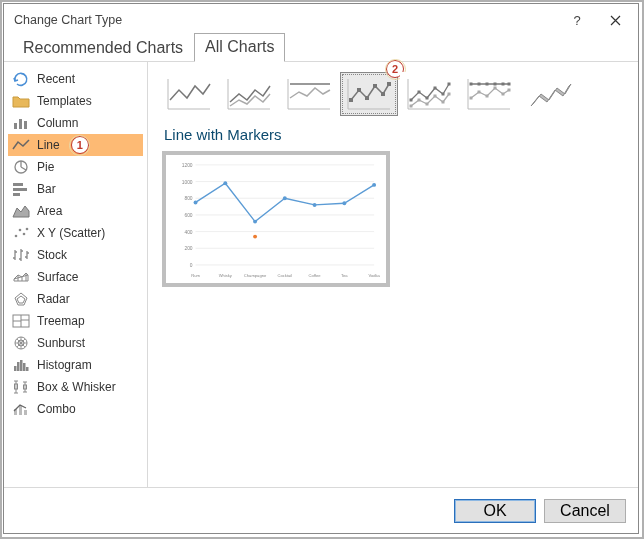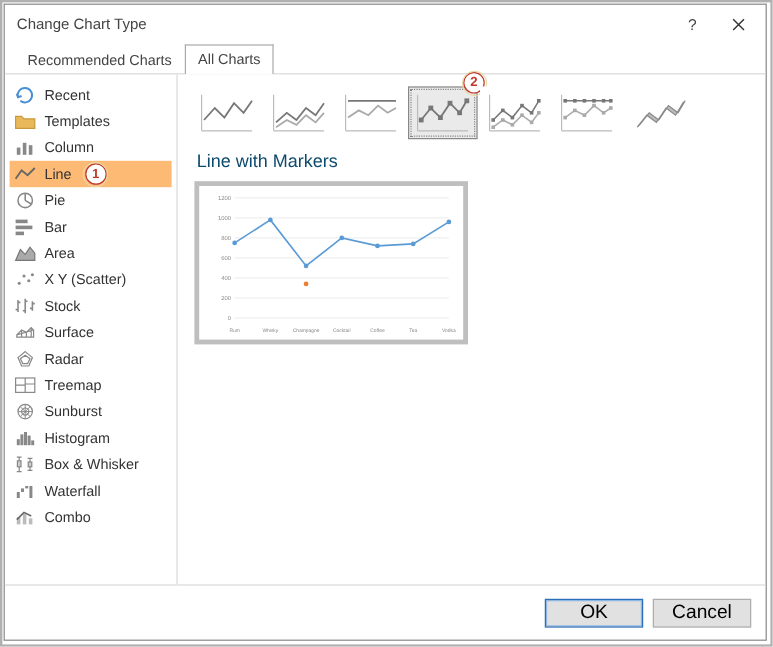--- a/index.html
+++ b/index.html
@@ -4,21 +4,21 @@
 <style>
   * { box-sizing: border-box; font-family: "Segoe UI", Tahoma, sans-serif; }
   body { margin: 0; background: #fff; width: 644px; height: 539px; overflow: hidden; }
   .outer-border { border: 2px solid #b0b0b0; width: 644px; height: 539px; }
   .dialog { border: 1px solid #888; width: 636px; height: 531px; margin: 1px; display: flex; flex-direction: column; background: #fff; }
   .titlebar { height: 32px; display: flex; align-items: center; padding: 0 4px 0 10px; font-size: 12.5px; color: #444; }
   .titlebar .title { flex: 1; }
   .title-btn { width: 38px; height: 28px; display: flex; align-items: center; justify-content: center; color: #444; font-size: 13px; }
   .title-btn.close svg { width: 11px; height: 11px; }
   .tabbar { height: 26px; display: flex; border-bottom: 1px solid #d9d9d9; padding-left: 8px; align-items: flex-end; }
-  .tab { padding: 4px 10px 5px; font-size: 12px; color: #444; border: 1px solid transparent; border-bottom: none; position: relative; top: 1px; }
+  .tab { padding: 4px 10px 5px; font-size: 16px; color: #444; border: 1px solid transparent; border-bottom: none; position: relative; top: 1px; }
   .tab.active { border-color: #aaa; background: #fff; border-bottom: 1px solid #fff; }
   .body { display: flex; flex: 1; }
   .sidebar { width: 144px; border-right: 1px solid #d9d9d9; padding: 6px 4px; }
   .side-item { display: flex; align-items: center; height: 22px; padding-left: 4px; font-size: 12px; color: #333; gap: 7px; cursor: default; }
   .side-item.selected { background: #fdba74; }
   .s-icon { width: 18px; height: 16px; display: flex; align-items: center; justify-content: center; flex-shrink: 0; }
   .s-icon svg { width: 18px; height: 16px; }
   .callout { width: 18px; height: 18px; border-radius: 50%; background: #fff; border: 1.5px solid #c0392b; color: #c0392b; font-size: 11px; font-weight: bold; display: flex; align-items: center; justify-content: center; margin-left: 4px; position: relative; }
   .callout::before { content: ""; position: absolute; inset: -2.5px; border-radius: 50%; border: 1px solid #e9d8a8; }
   .main { flex: 1; padding: 10px 14px 0 14px; display: flex; flex-direction: column; }
@@ -187,31 +187,20 @@
       </div>
       <div class="side-item">
         <span class="s-icon">
               <svg viewBox="0 0 18 16">
                 <path d="M4 2 V14 M2 2 H6 M2 14 H6 M13 3 V13 M11 3 H15 M11 13 H15" stroke="#888"></path>
                 <rect x="2.5" y="5" width="3" height="5" fill="#ccc" stroke="#888"></rect>
                 <rect x="11.5" y="6" width="3" height="4" fill="#ccc" stroke="#888"></rect>
               </svg>
             </span>
         <span>Box &amp; Whisker</span>
-      </div>
-      <div class="side-item">
-        <span class="s-icon">
-              <svg viewBox="0 0 18 16">
-                <rect x="2" y="9" width="2.5" height="5" fill="#888"></rect>
-                <rect x="5.5" y="6" width="2.5" height="3" fill="#888"></rect>
-                <rect x="9" y="4" width="2.5" height="2" fill="#888"></rect>
-                <rect x="12.5" y="4" width="2.5" height="10" fill="#888"></rect>
-              </svg>
-            </span>
-        <span>Waterfall</span>
       </div>
       <div class="side-item">
         <span class="s-icon">
               <svg viewBox="0 0 18 16">
                 <rect x="2" y="8" width="3" height="6" fill="#bbb"></rect>
                 <rect x="7" y="5" width="3" height="9" fill="#bbb"></rect>
                 <rect x="12" y="9" width="3" height="5" fill="#bbb"></rect>
                 <path d="M2 10 L8 4 L14 7" fill="none" stroke="#666" stroke-width="1.3"></path>
               </svg>
             </span>

